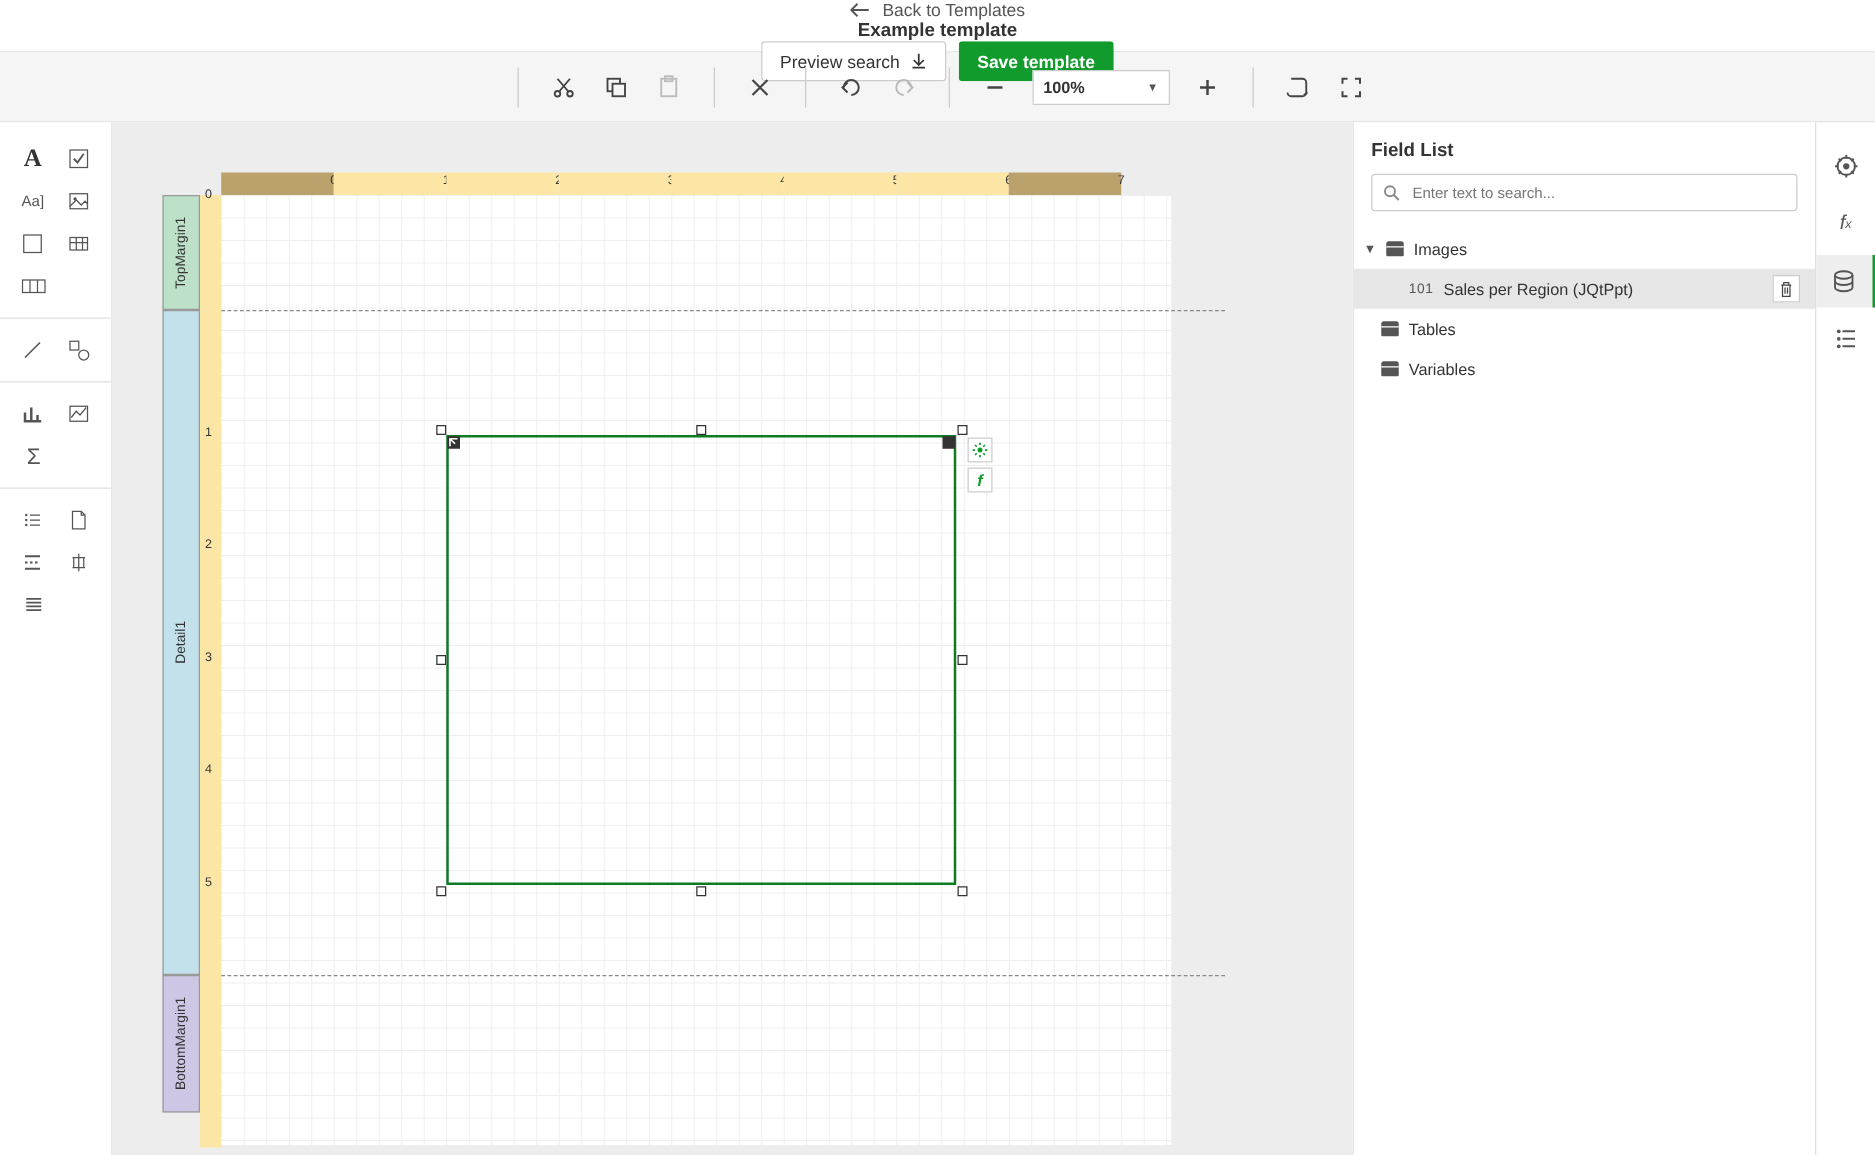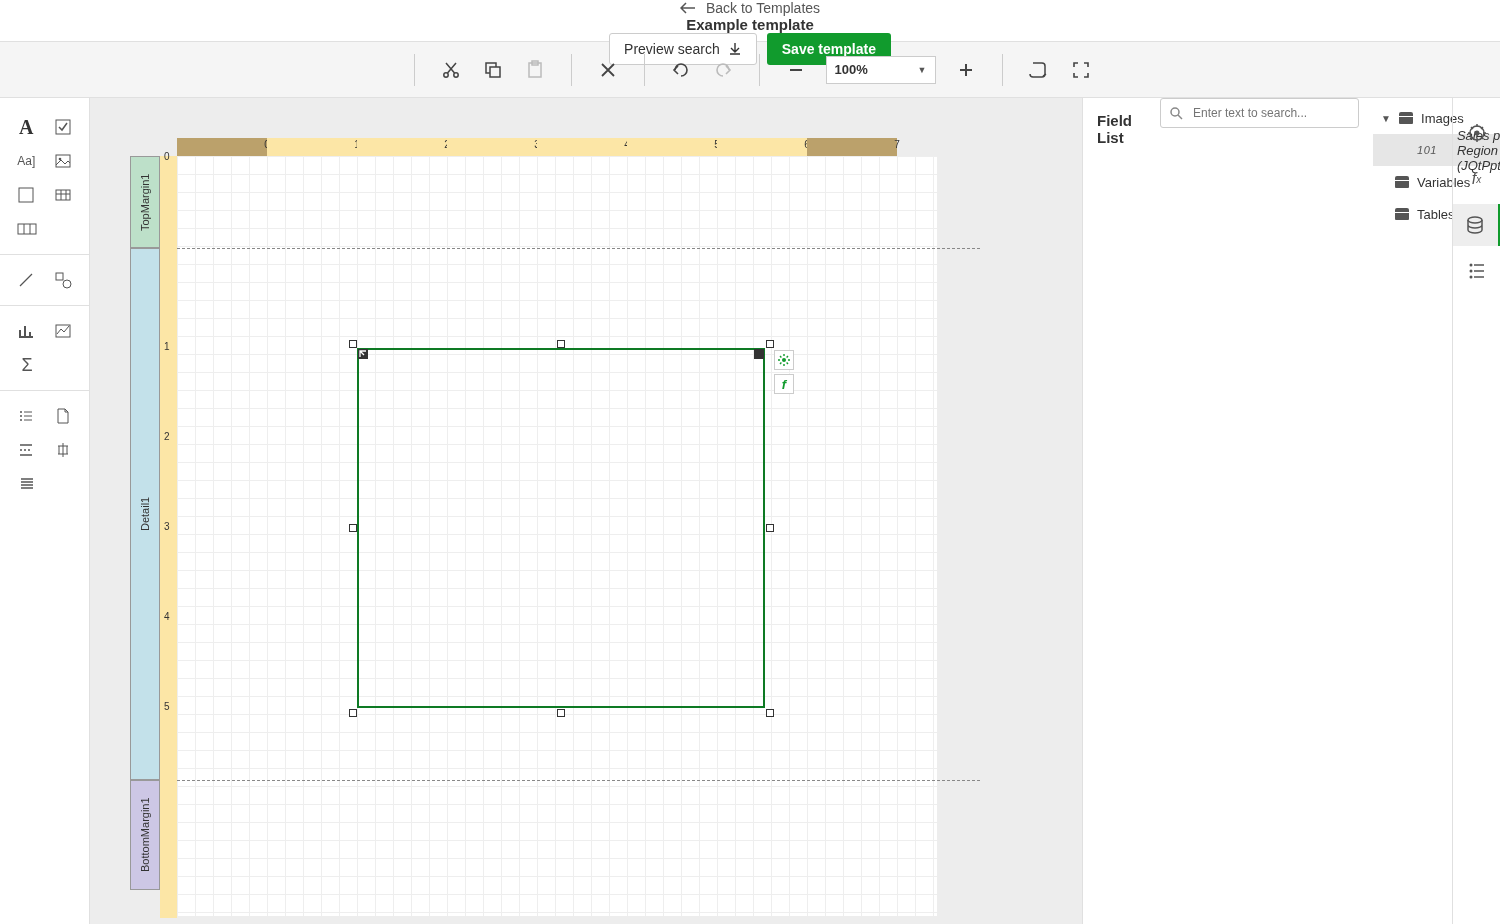--- a/index.html
+++ b/index.html
@@ -136,39 +136,39 @@
   .right-rail {
     width: 48px; border-left: 1px solid var(--border-gray);
     display: flex; flex-direction: column; align-items: center;
     padding-top: 14px; gap: 4px;
   }
   .rail-btn { width: 48px; height: 42px; display:flex; align-items:center; justify-content:center; color:#555; cursor:pointer;}
   .rail-btn.active { background: #eee; border-right: 3px solid var(--green); }
 
   .field-panel {
     width: 370px; border-left: 1px solid var(--border-gray);
-    background: #fff; display:flex; flex-direction:row;
+    background: #fff; display:flex; flex-direction:column;
   }
   .field-panel h3 { margin: 14px 14px 10px; font-size: 15px; font-weight:bold;}
   .search-box {
     margin: 0 14px 10px; height: 30px; border:1px solid #ccc; border-radius:3px;
     display:flex; align-items:center; padding: 0 8px; gap:8px; color:#888;
   }
   .search-box input { border:none; outline:none; flex:1; font-size:12px; background:transparent;}
   .tree { padding: 4px 0;}
   .tree-item {
     height: 32px; display:flex; align-items:center; padding: 0 12px 0 22px;
     gap: 8px; font-size:13px; color: var(--text-dark);
   }
   .tree-item.child { padding-left: 44px; justify-content: space-between;}
   .tree-item.child.active { background: #e6e6e6;}
   .tree-item .tri { width:10px; font-size:10px; color:#555; margin-left:-14px;}
   .tree-item .db { width:14px; height:12px; background:#555; border-radius:2px 2px 1px 1px; position:relative;}
   .tree-item .db::after{content:''; position:absolute; left:0; right:0; top:4px; height:1px; background:#fff;}
-  .child-left { display:flex; align-items:center; gap:20px;font-style:italic;}
+  .child-left { display:flex; align-items:center; gap:8px;}
   .badge101 { font-size:11px; color:#555; letter-spacing:0.5px;}
   .trash { width:22px; height:22px; border:1px solid #ccc; background:#fff; display:flex; align-items:center; justify-content:center; font-size:12px;}
 
   svg { display:block; }
 </style>
 </head>
 <body>
 
 <div class="header">
   <div class="back">
@@ -481,25 +481,25 @@
           <span>Sales per Region (JQtPpt)</span>
         </div>
         <span class="trash">
           <svg width="12" height="13" viewBox="0 0 12 13">
               <path d="M2 3 H10 M4 3 V1 H8 V3 M3 3 V12 H9 V3 M5 5 V10 M7 5 V10" stroke="#444" stroke-width="1" fill="none"></path>
             </svg>
         </span>
       </div>
       <div class="tree-item">
         <span class="db"></span>
-        <span>Variables</span>
+        <span>Tables</span>
       </div>
       <div class="tree-item">
         <span class="db"></span>
-        <span>Tables</span>
+        <span>Variables</span>
       </div>
     </div>
   </div>
 
   <div class="right-rail">
     <div class="rail-btn">
       <svg width="20" height="20" viewBox="0 0 20 20">
           <circle cx="10" cy="10" r="7" stroke="#555" stroke-width="1.5" fill="none"></circle>
           <circle cx="10" cy="10" r="2.5" fill="#555"></circle>
           <path d="M10 1 V4 M10 16 V19 M1 10 H4 M16 10 H19 M4 4 L6 6 M14 14 L16 16 M16 4 L14 6 M6 14 L4 16" stroke="#555" stroke-width="1.5"></path>

